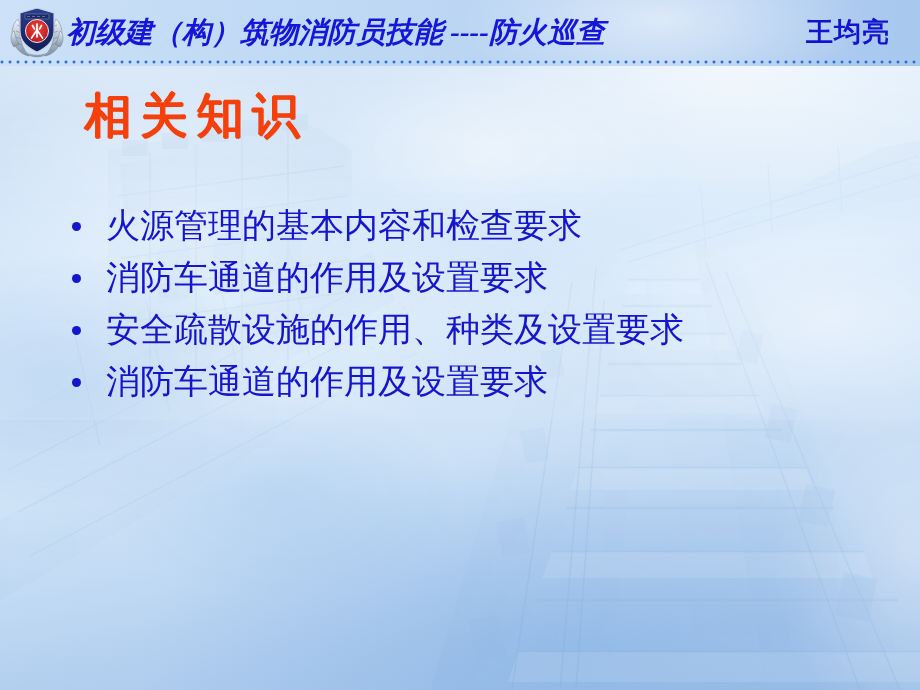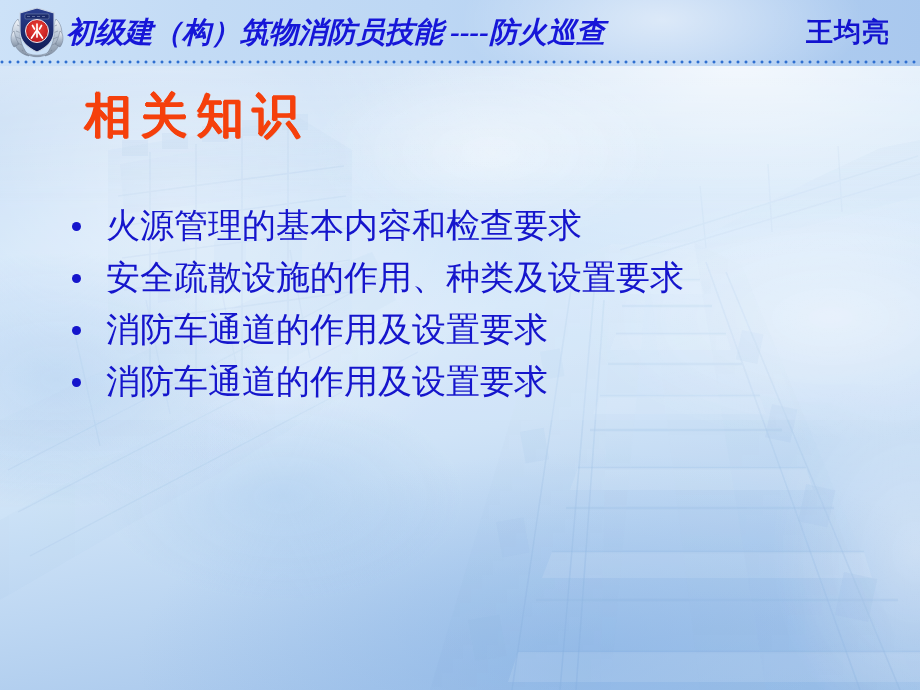--- a/index.html
+++ b/index.html
@@ -392,25 +392,25 @@
 
   <div id="section-heading">相关知识</div>
 
   <ul id="bullet-list">
     <li>
       <span class="bullet-dot"></span>
       <span>火源管理的基本内容和检查要求</span>
     </li>
     <li>
       <span class="bullet-dot"></span>
+      <span>消防车通道的作用及设置要求</span>
+    </li>
+    <li>
+      <span class="bullet-dot"></span>
       <span>安全疏散设施的作用、种类及设置要求</span>
     </li>
     <li>
       <span class="bullet-dot"></span>
       <span>消防车通道的作用及设置要求</span>
     </li>
-    <li>
-      <span class="bullet-dot"></span>
-      <span>消防车通道的作用及设置要求</span>
-    </li>
   </ul>
 
 </div>
 
 </body></html>

